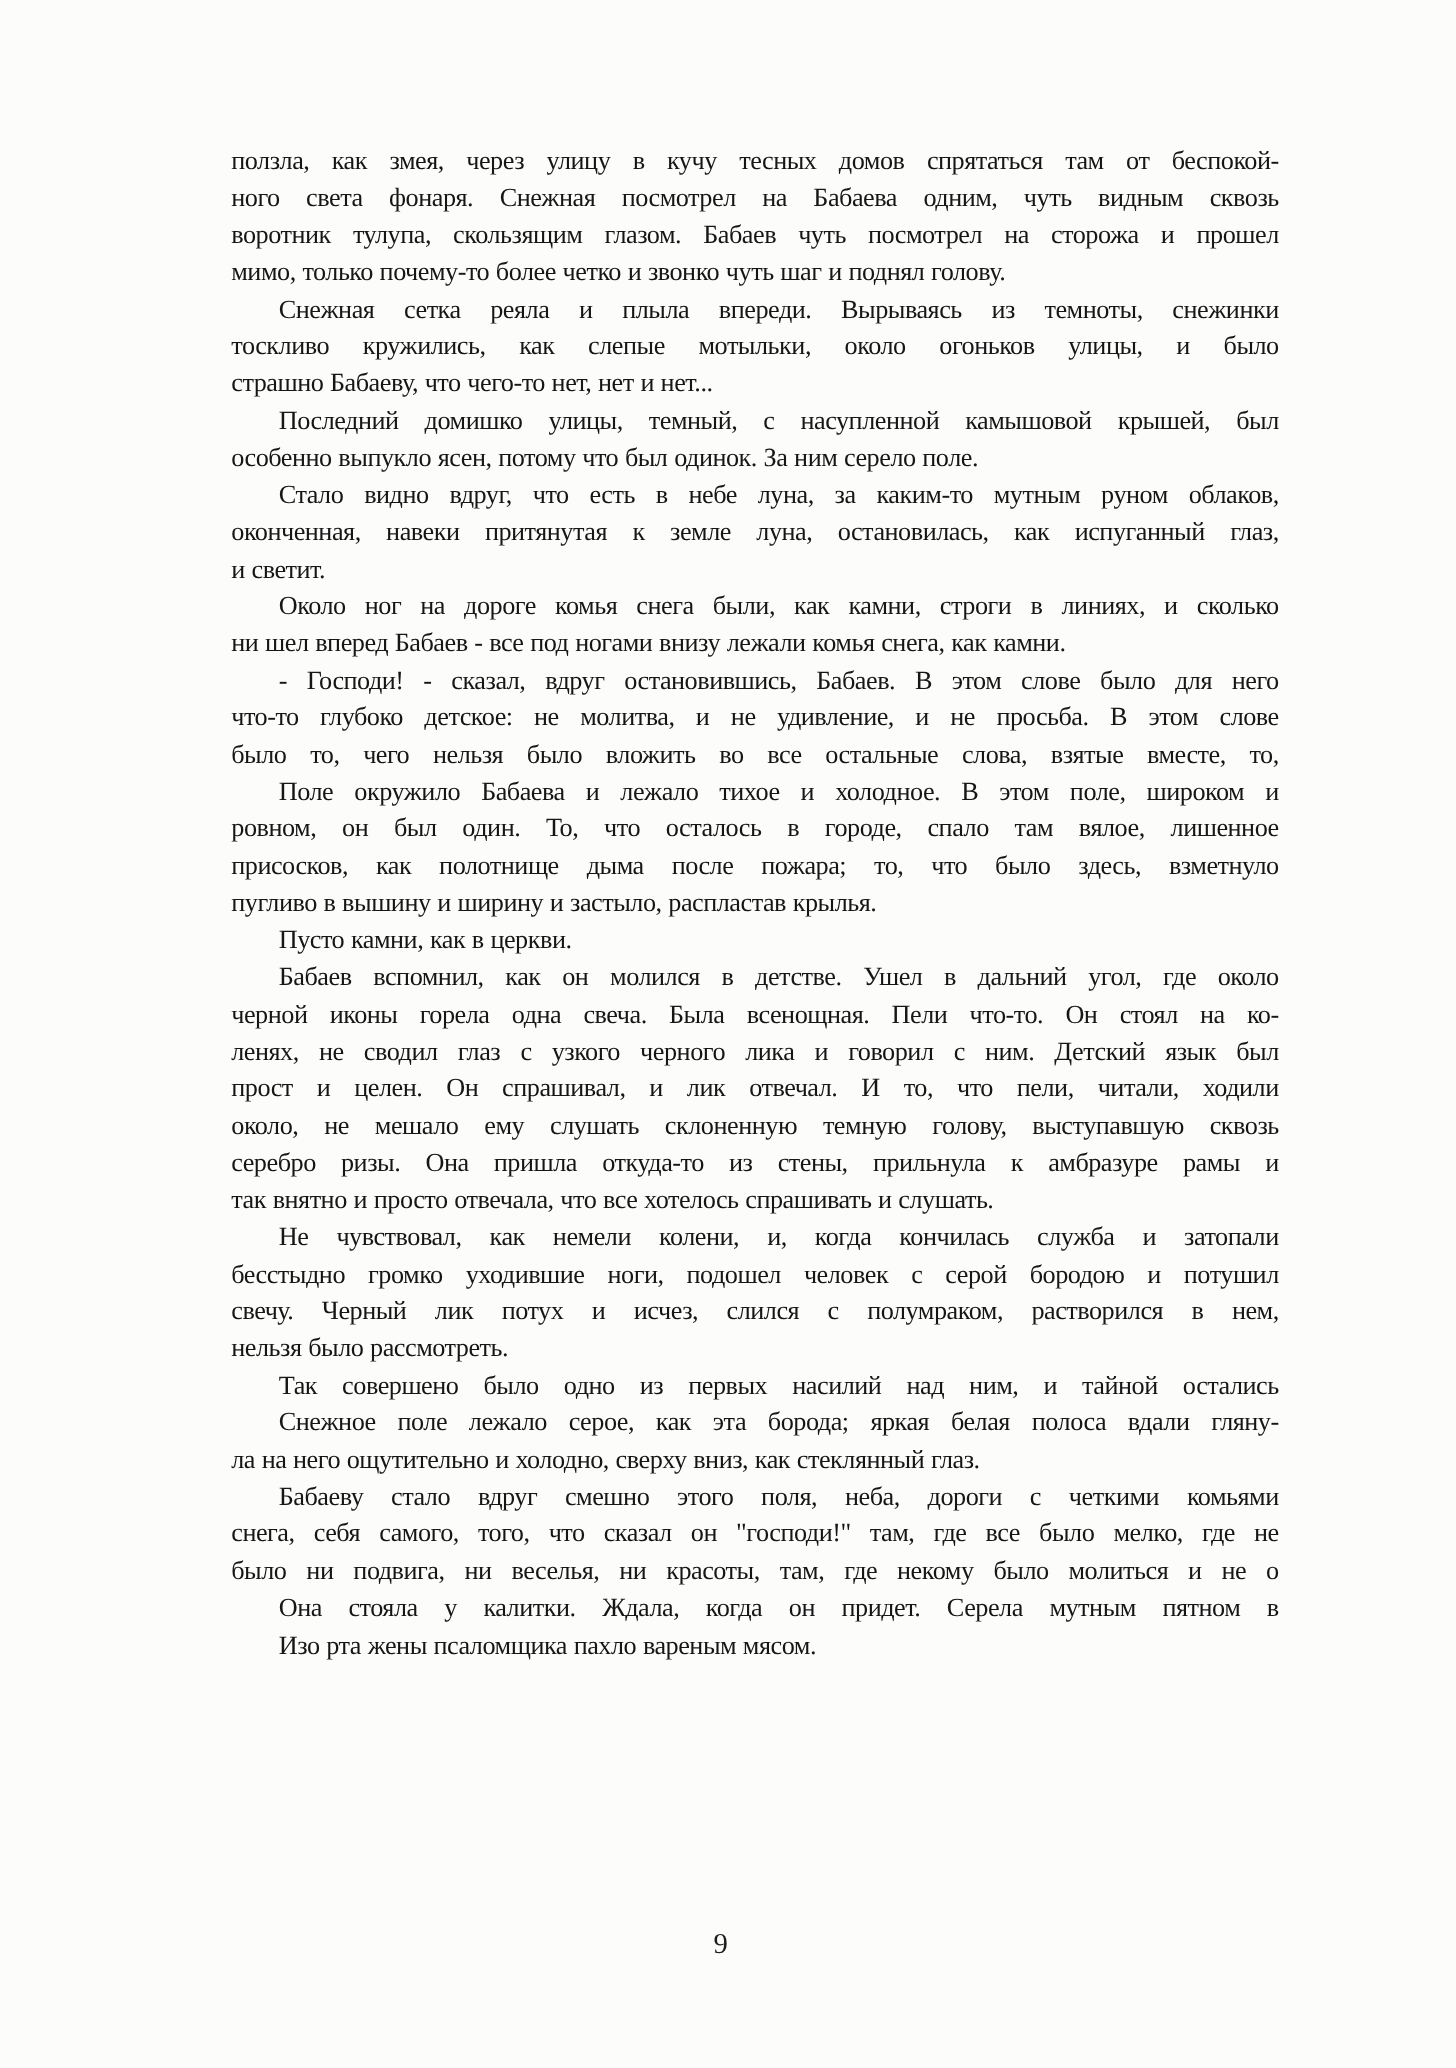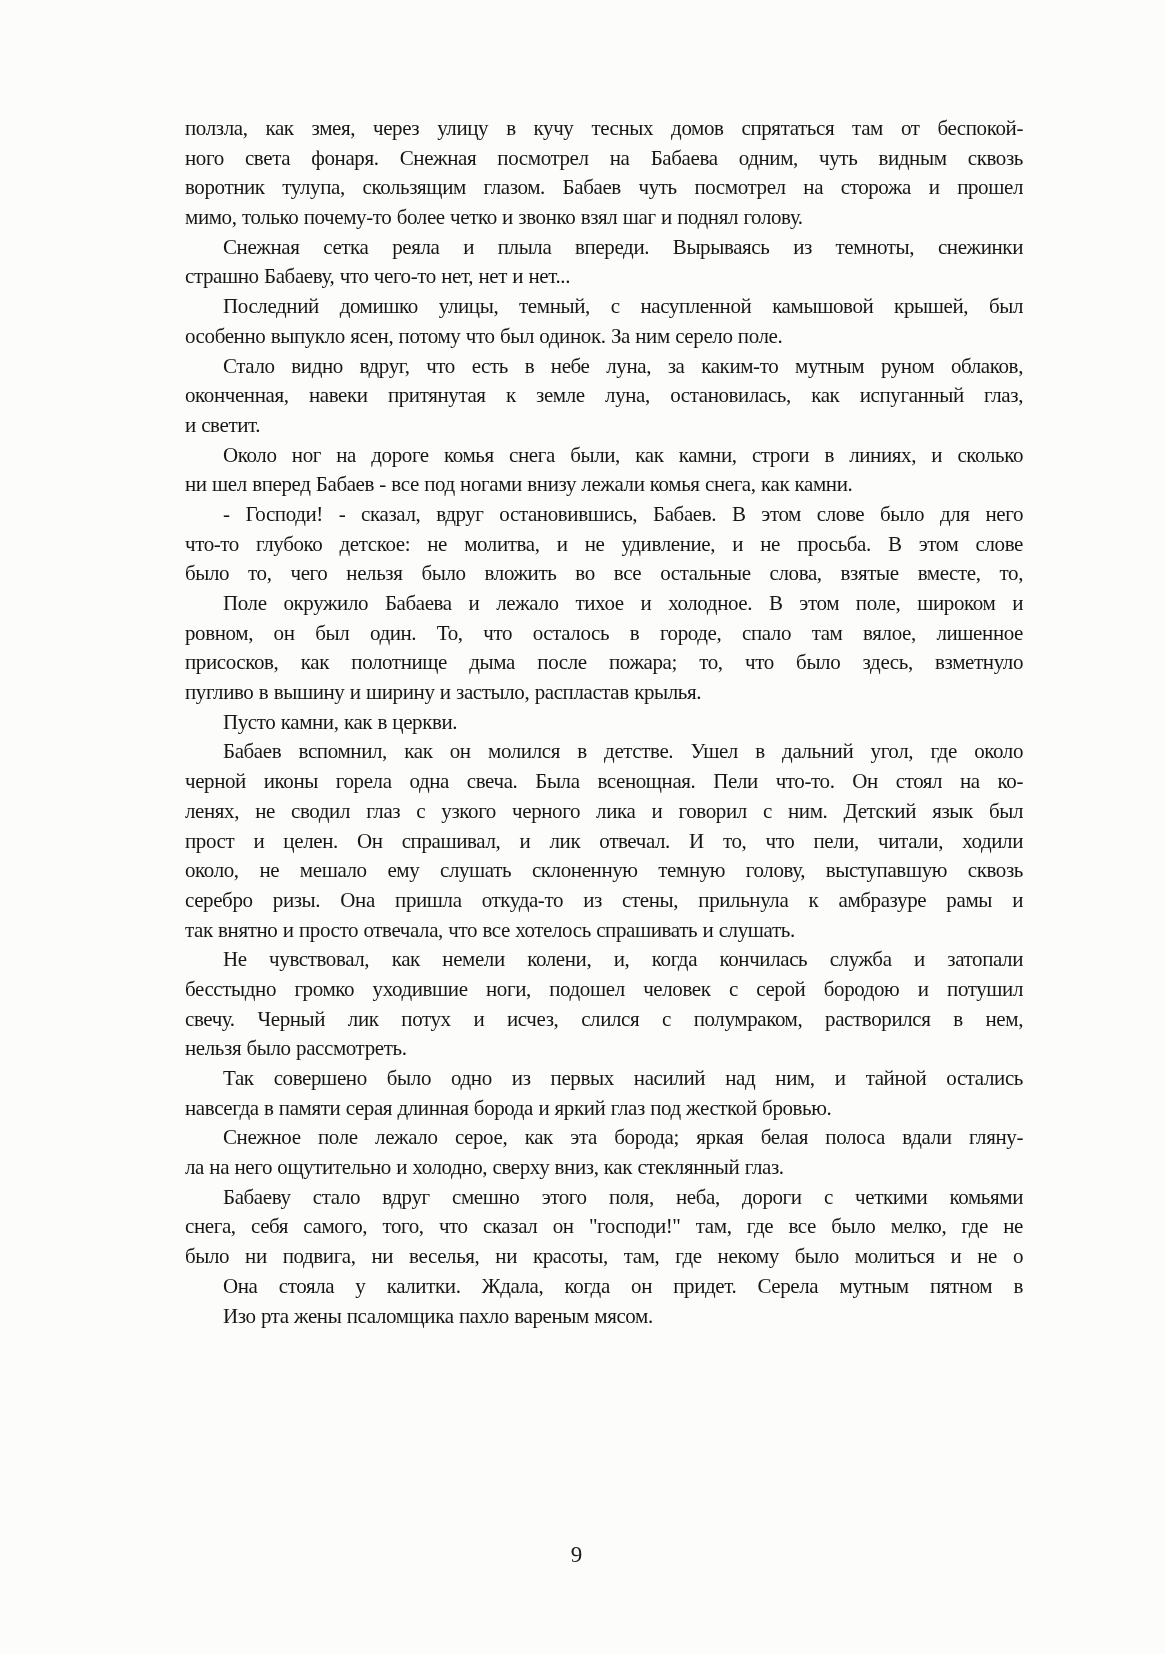--- a/index.html
+++ b/index.html
@@ -63,24 +63,25 @@
 </style>
 </head>
 <body>
 
 <div class="page">
   <div class="text-block">
       <div class="paragraph">
         <div class="line">ползла, как змея, через улицу в кучу тесных домов спрятаться там от беспокой-</div>
         <div class="line">ного света фонаря. Снежная посмотрел на Бабаева одним, чуть видным сквозь</div>
         <div class="line">воротник тулупа, скользящим глазом. Бабаев чуть посмотрел на сторожа и прошел</div>
-        <div class="line para-end">мимо, только почему-то более четко и звонко взял шаг и поднял голову.</div>
+        <div class="line para-end">мимо, только почему-то более четко и звонко чуть шаг и поднял голову.</div>
       </div>
       <div class="paragraph">
         <div class="line indent">Снежная сетка реяла и плыла впереди. Вырываясь из темноты, снежинки</div>
+        <div class="line">тоскливо кружились, как слепые мотыльки, около огоньков улицы, и было</div>
         <div class="line para-end">страшно Бабаеву, что чего-то нет, нет и нет...</div>
       </div>
       <div class="paragraph">
         <div class="line indent">Последний домишко улицы, темный, с насупленной камышовой крышей, был</div>
         <div class="line para-end">особенно выпукло ясен, потому что был одинок. За ним серело поле.</div>
       </div>
       <div class="paragraph">
         <div class="line indent">Стало видно вдруг, что есть в небе луна, за каким-то мутным руном облаков,</div>
         <div class="line">оконченная, навеки притянутая к земле луна, остановилась, как испуганный глаз,</div>
         <div class="line para-end">и светит.</div>
@@ -113,21 +114,20 @@
         <div class="line para-end">так внятно и просто отвечала, что все хотелось спрашивать и слушать.</div>
       </div>
       <div class="paragraph">
         <div class="line indent">Не чувствовал, как немели колени, и, когда кончилась служба и затопали</div>
         <div class="line">бесстыдно громко уходившие ноги, подошел человек с серой бородою и потушил</div>
         <div class="line">свечу. Черный лик потух и исчез, слился с полумраком, растворился в нем,</div>
         <div class="line para-end">нельзя было рассмотреть.</div>
       </div>
       <div class="paragraph">
         <div class="line indent">Так совершено было одно из первых насилий над ним, и тайной остались</div>
-        <div class="line para-end">навсегда в памяти серая длинная борода и яркий глаз под жесткой бровью.</div>
       </div>
       <div class="paragraph">
         <div class="line indent">Снежное поле лежало серое, как эта борода; яркая белая полоса вдали гляну-</div>
         <div class="line para-end">ла на него ощутительно и холодно, сверху вниз, как стеклянный глаз.</div>
       </div>
       <div class="paragraph">
         <div class="line indent">Бабаеву стало вдруг смешно этого поля, неба, дороги с четкими комьями</div>
         <div class="line">снега, себя самого, того, что сказал он "господи!" там, где все было мелко, где не</div>
         <div class="line">было ни подвига, ни веселья, ни красоты, там, где некому было молиться и не о</div>
       </div>

